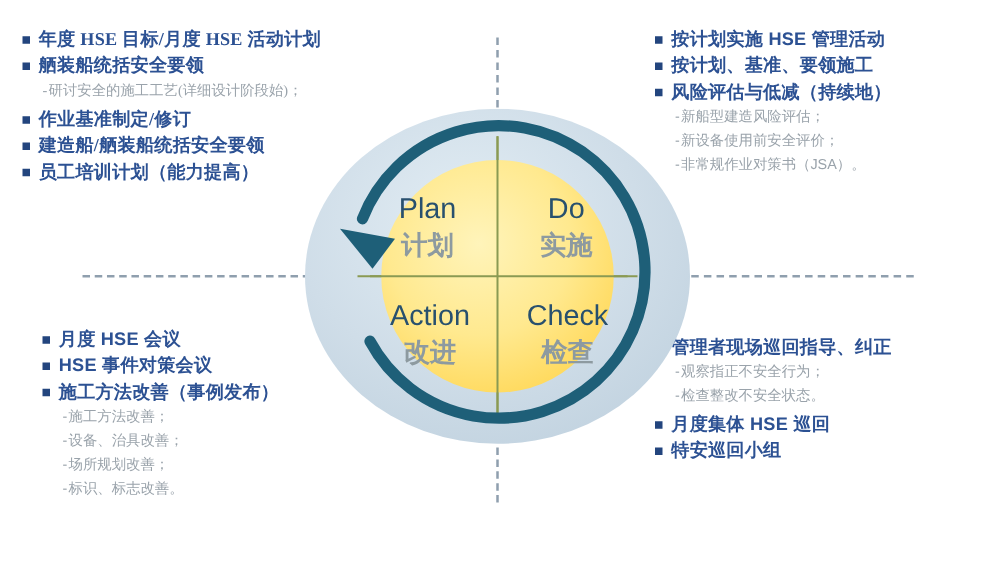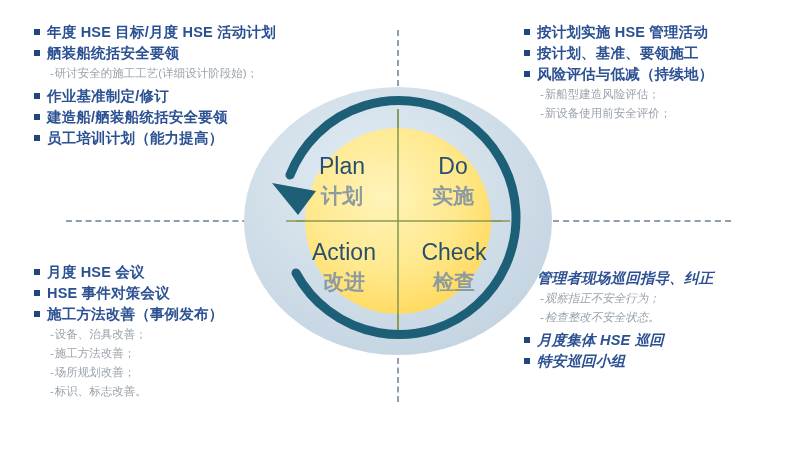--- a/index.html
+++ b/index.html
@@ -26,24 +26,24 @@
     width: 0;
     border-left: 2px dashed #8f9fae;
   }
   #dash-left  { left: 66px;  top: 220px; width: 192px; }
   #dash-right { left: 553px; top: 220px; width: 178px; }
   #dash-top   { left: 397px; top: 30px;  height: 56px; }
   #dash-bottom{ left: 397px; top: 358px; height: 44px; }
 
   
   .block { position: absolute; }
-  #block-plan   { left: 34px;  top: 22px;  width: 300px; }
+  #block-plan   { left: 18px;  top: 22px;  width: 300px; font-family: Liberation Serif, serif; }
   #block-do     { left: 524px; top: 22px;  width: 262px; }
   #block-action { left: 34px;  top: 262px; width: 300px; }
-  #block-check  { left: 524px; top: 268px; width: 262px; font-style: italic; }
+  #block-check  { left: 524px; top: 268px; width: 262px; }
 
   ul.items { list-style: none; margin: 0; padding: 0; }
 
   li.item { margin: 0 0 1px 0; }
 
   .main-line {
     display: flex;
     align-items: flex-start;
     white-space: nowrap;
   }
@@ -155,20 +155,21 @@
         </div>
       </li>
       <li class="item">
         <div class="main-line">
           <span class="bullet"></span>
           <span class="main-text">风险评估与低减（持续地）</span>
         </div>
         <ul class="subs">
           <li class="sub">新船型建造风险评估；</li>
           <li class="sub">新设备使用前安全评价；</li>
+          <li class="sub">非常规作业对策书（JSA）。</li>
         </ul>
       </li>
     </ul>
 </div>
 <div class="block" id="block-action">
   <ul class="items">
       <li class="item">
         <div class="main-line">
           <span class="bullet"></span>
           <span class="main-text">月度 HSE 会议</span>
@@ -179,22 +180,22 @@
           <span class="bullet"></span>
           <span class="main-text">HSE 事件对策会议</span>
         </div>
       </li>
       <li class="item">
         <div class="main-line">
           <span class="bullet"></span>
           <span class="main-text">施工方法改善（事例发布）</span>
         </div>
         <ul class="subs">
+          <li class="sub">施工方法改善；</li>
           <li class="sub">设备、治具改善；</li>
-          <li class="sub">施工方法改善；</li>
           <li class="sub">场所规划改善；</li>
           <li class="sub">标识、标志改善。</li>
         </ul>
       </li>
     </ul>
 </div>
 <div class="block" id="block-check">
   <ul class="items">
       <li class="item">
         <div class="main-line">

